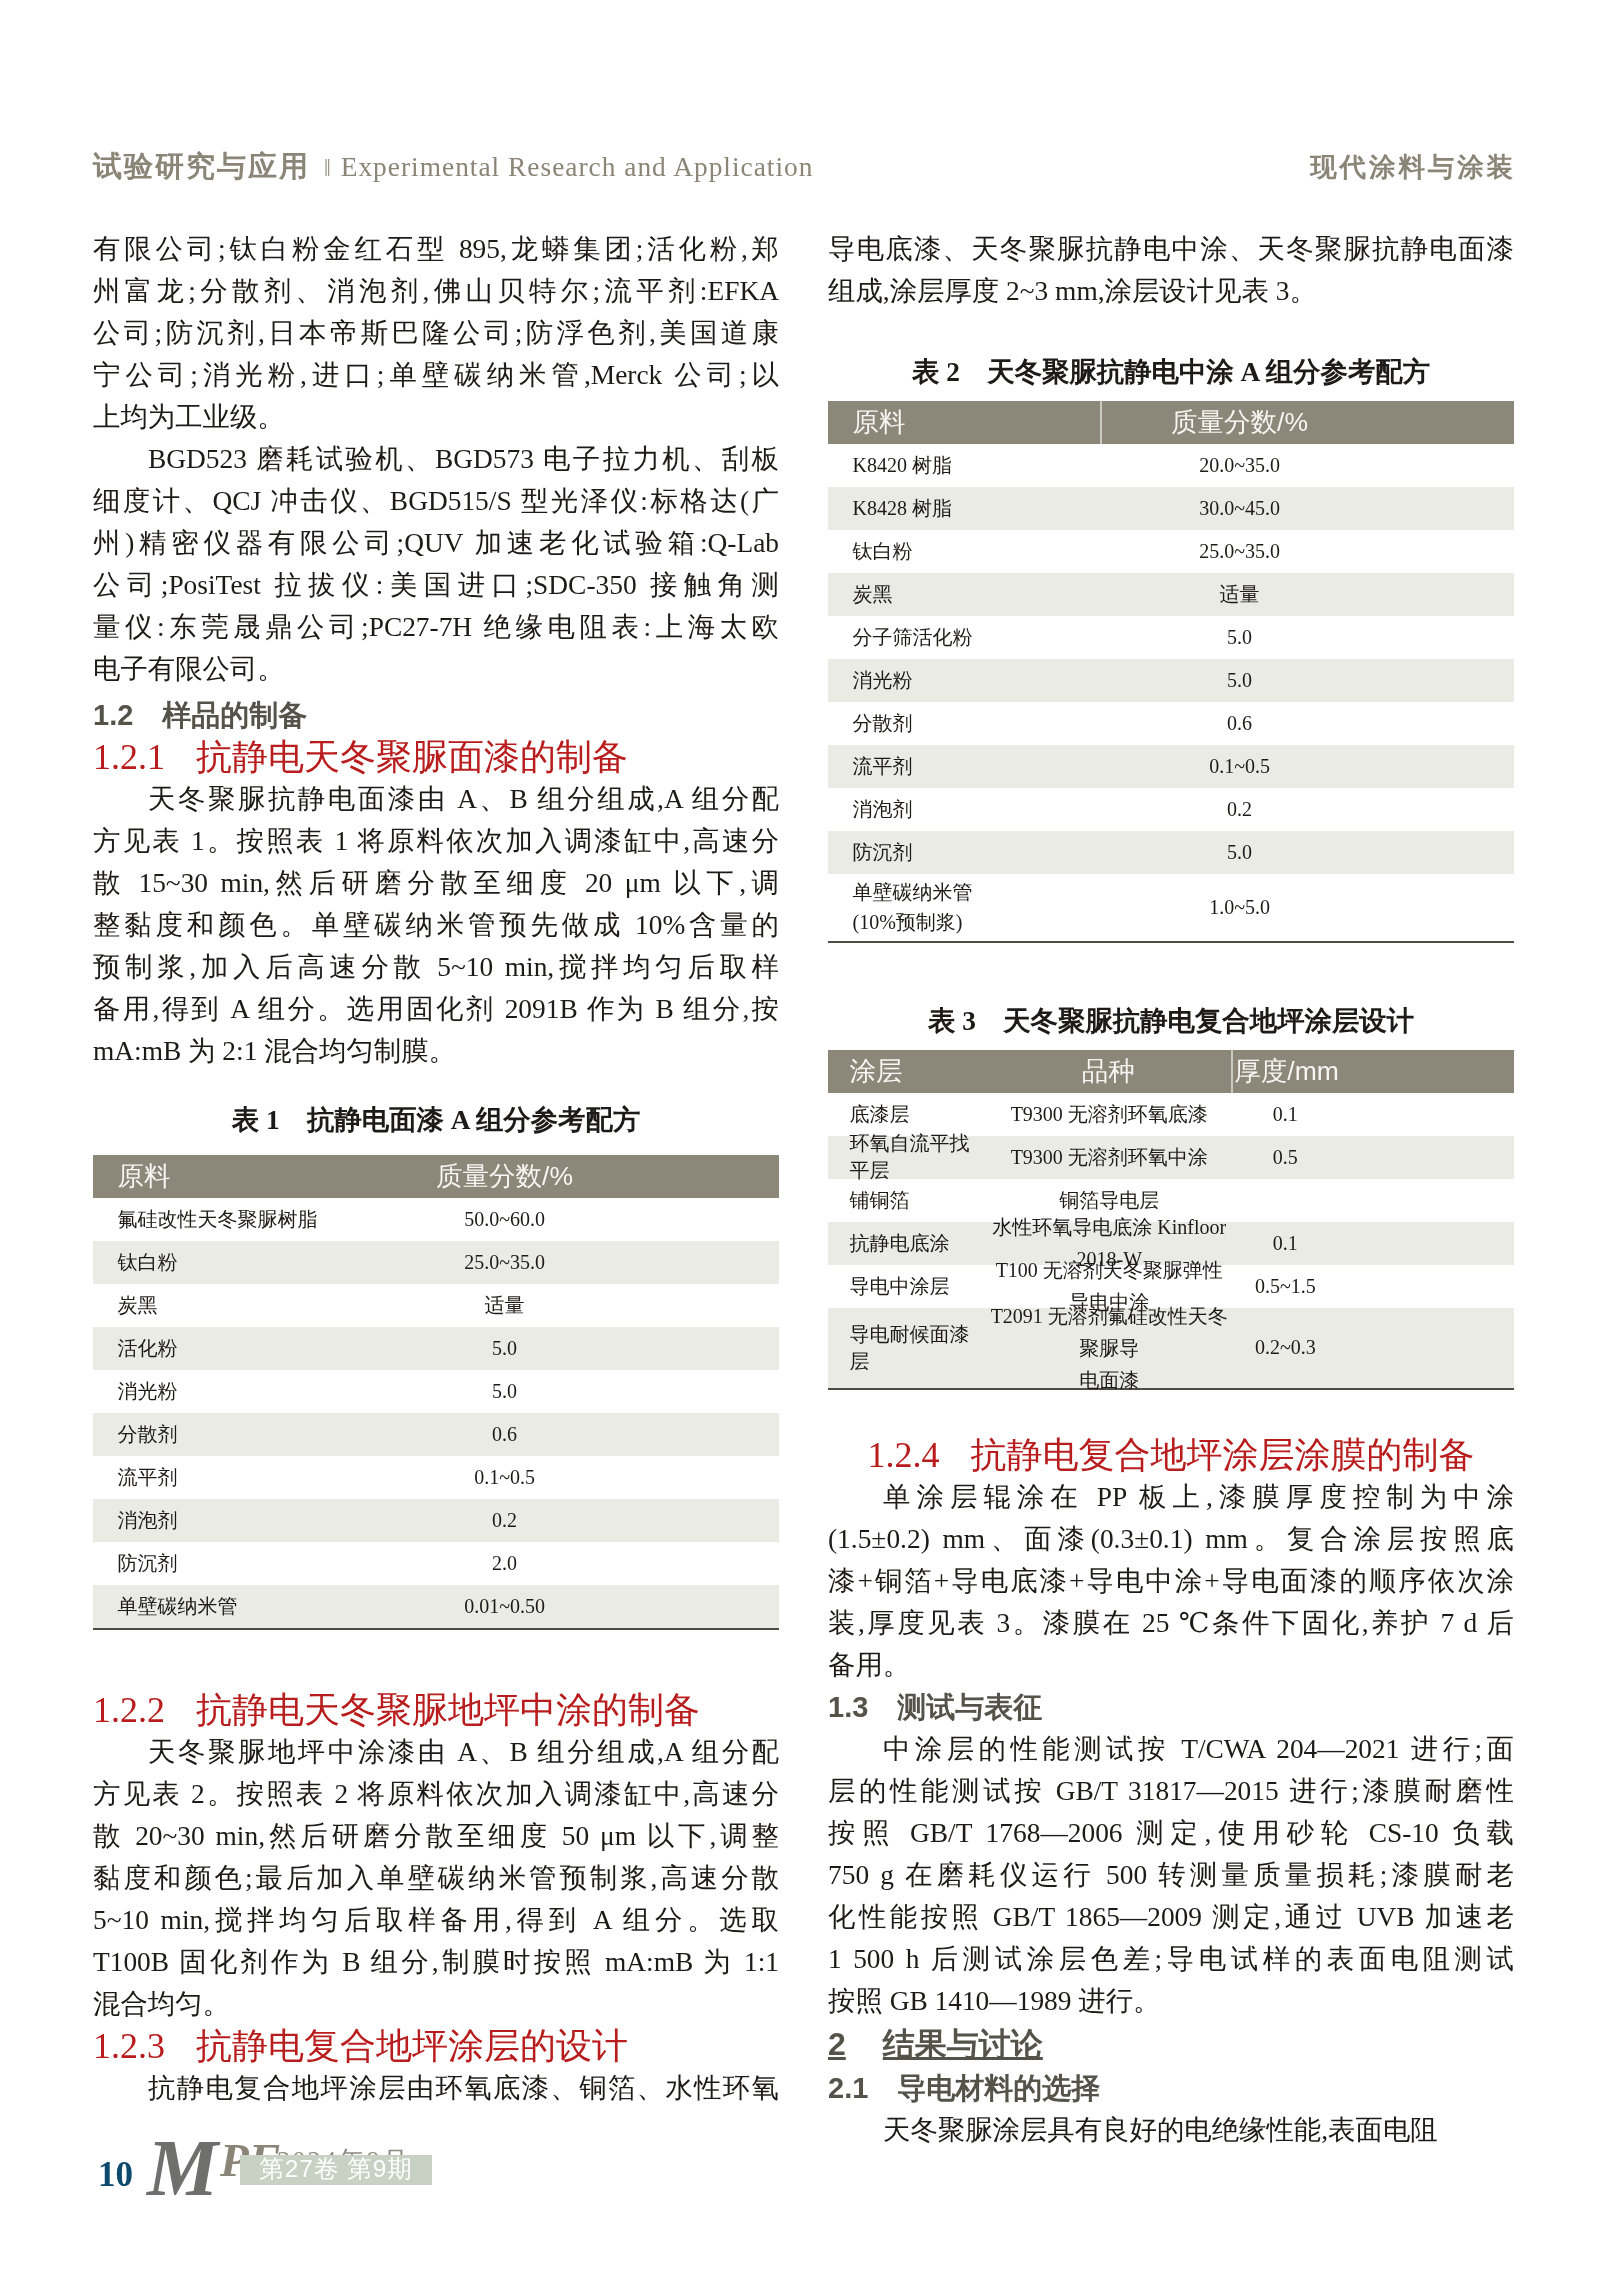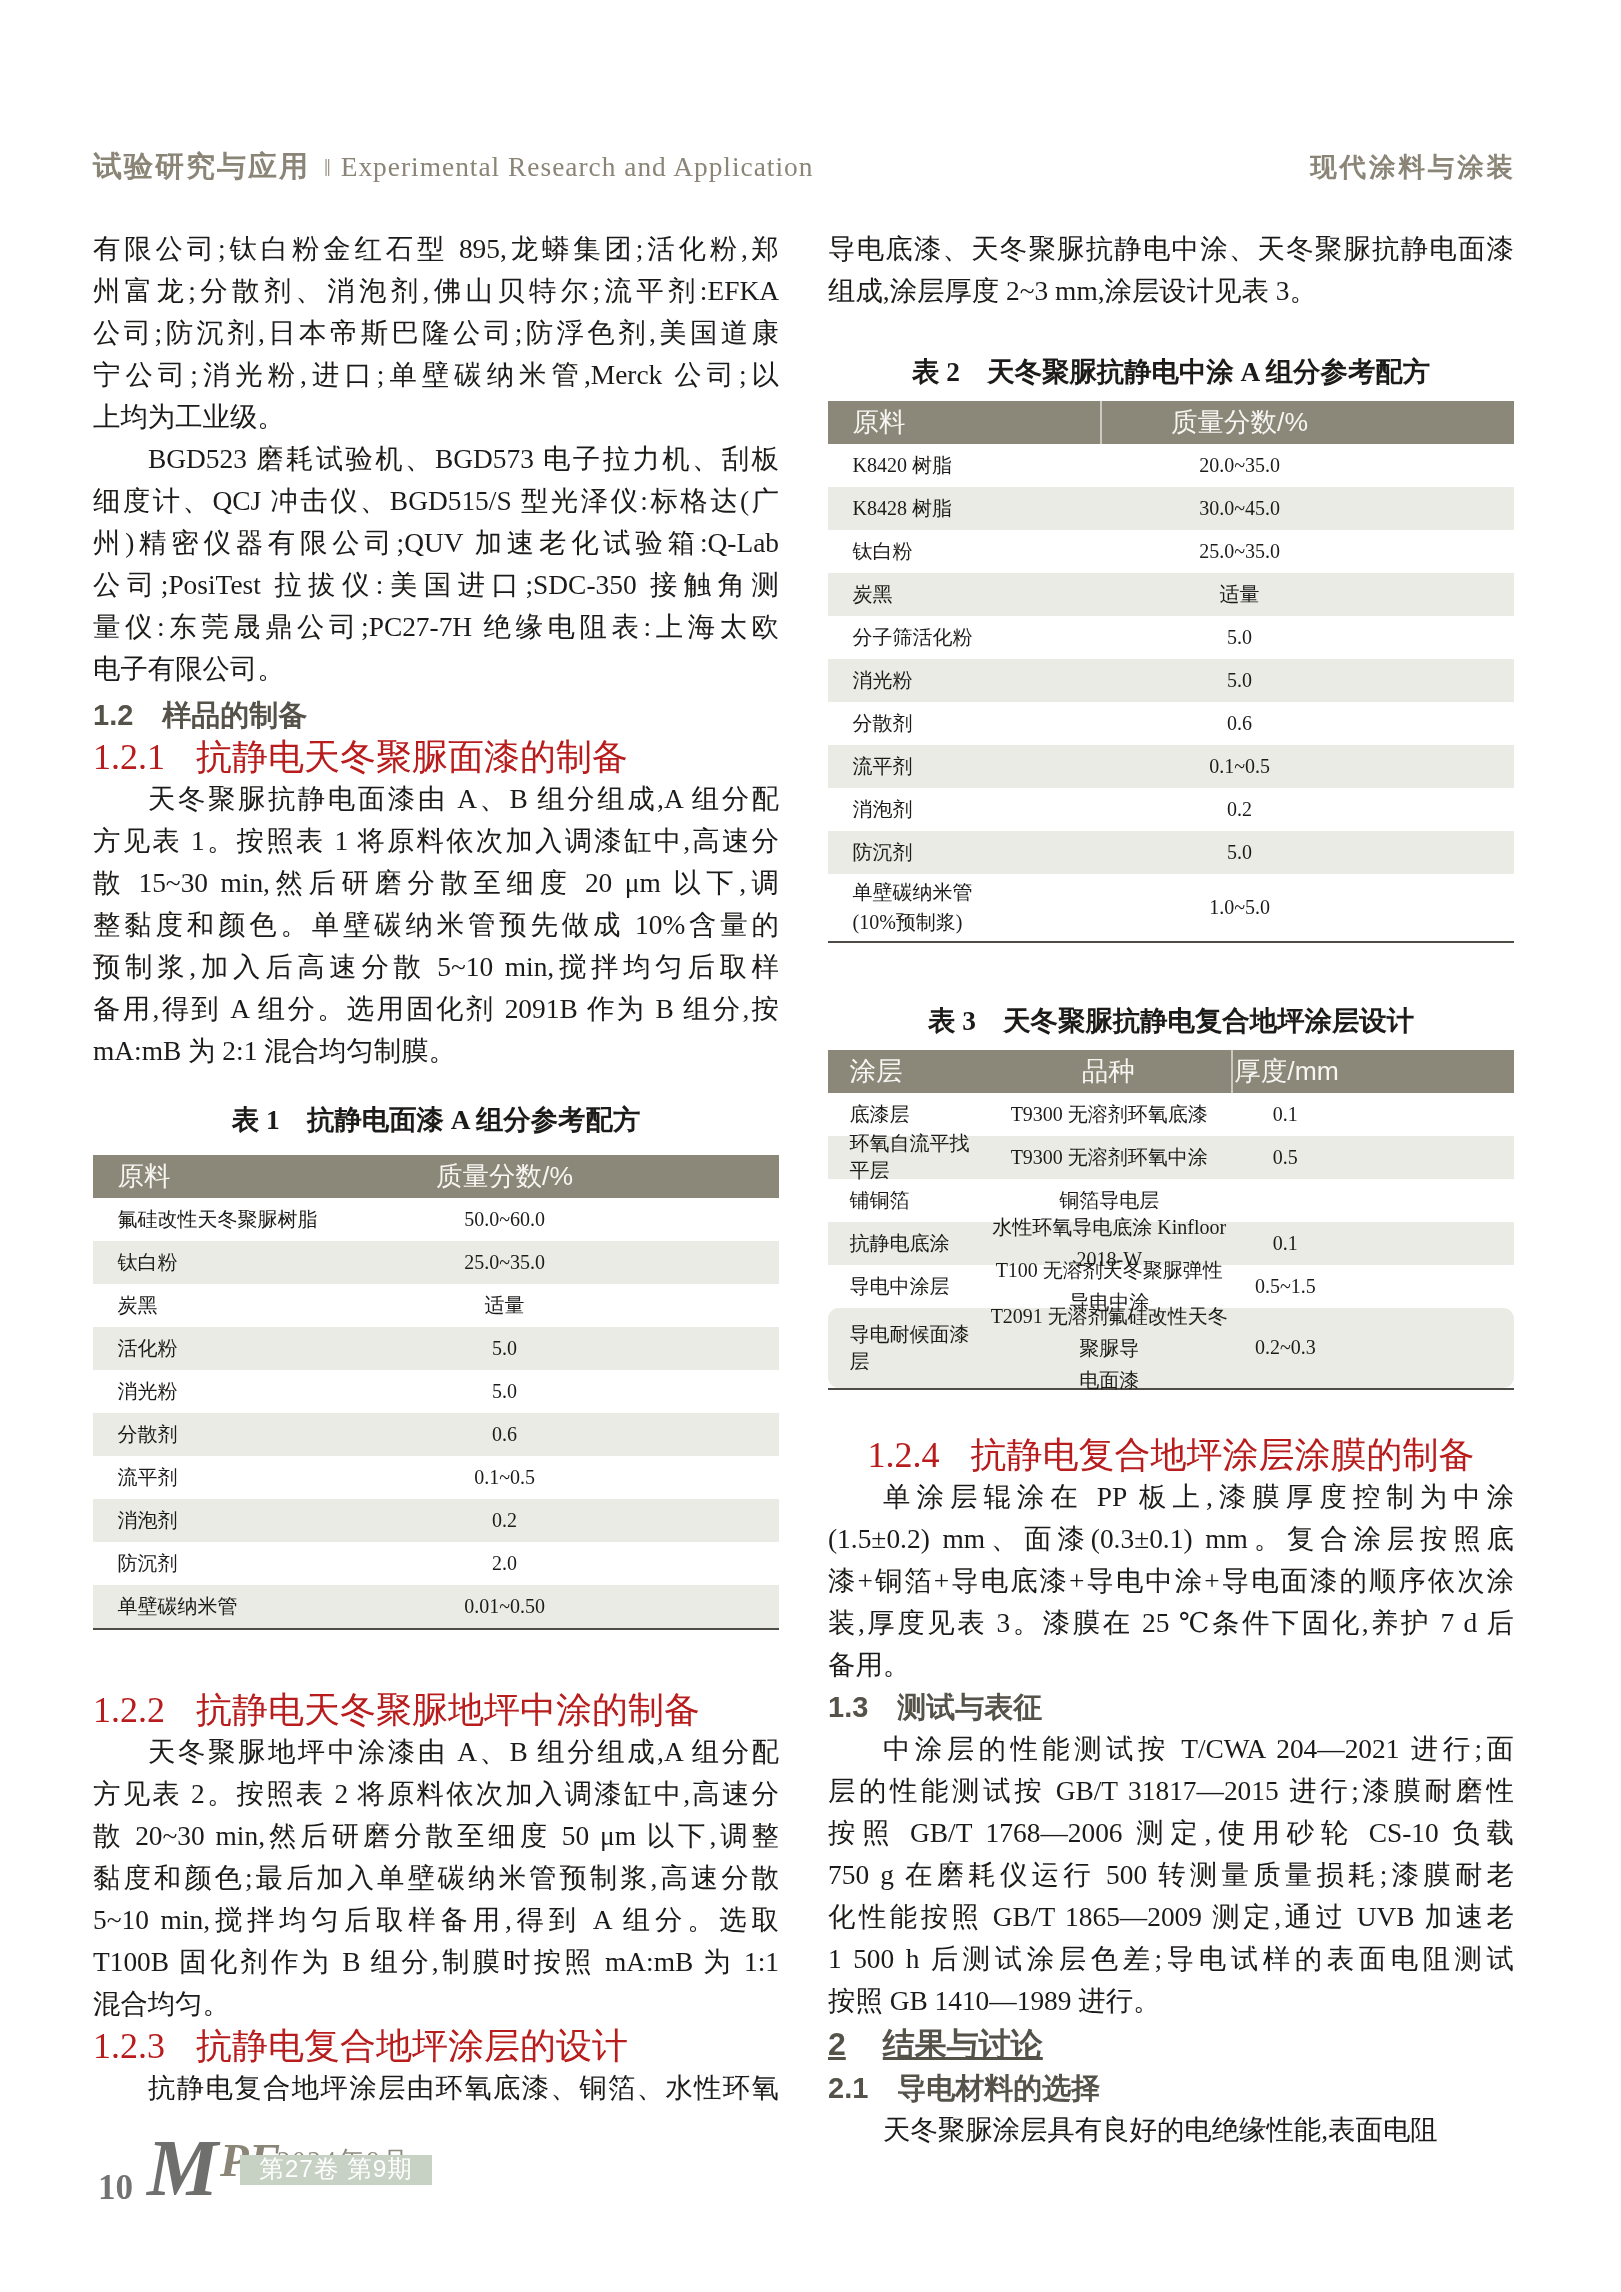--- a/index.html
+++ b/index.html
@@ -29,32 +29,32 @@
   .hkai{font-size:36px;line-height:42px;color:#b91c1c;}
   .hkai .num{margin-right:31px;}
   
   .caption{font-weight:bold;font-size:27.4px;line-height:42px;text-align:center;color:#1d1b19;}
   .tbl{width:100%;border-bottom:2.9px solid #4e4c45;}
   .thead{display:flex;align-items:center;background:#8b8779;color:#f7f6f2;height:43px;
          font-family:"Liberation Sans","DejaVu Sans",sans-serif;font-size:26.5px;}
   .tr{display:flex;align-items:center;height:43px;font-size:20px;}
   .tr.alt{background:#e9ebe4;}
   .tr.tall{height:67px;}
-  .tr.tall3{height:80px;border-radius:11px;}
+  .tr.tall3{height:80px;}
   .c1{width:40%;padding-left:24.5px;box-sizing:border-box;}
   .c2{width:40%;text-align:center;}
   .sep-r{border-right:2px solid rgba(255,255,255,0.55);align-self:stretch;display:flex;align-items:center;}
   .twoline{line-height:30px;}
   .t3c1{width:23%;padding-left:21.6px;box-sizing:border-box;}
   .t3c2{width:36%;text-align:center;line-height:32px;}
   .t3c3{width:41%;text-align:center;box-sizing:border-box;padding-right:176px;}
   .thead .t3c3{padding-right:118px;text-align:left;padding-left:1px;}
   
   .footer{position:absolute;left:93px;top:2135px;width:421px;height:108px;}
-  .pageno{position:absolute;left:4.9px;top:33px;font-weight:bold;font-size:35px;color:#737373;text-align:right;}
+  .pageno{position:absolute;left:4.9px;top:20px;font-weight:bold;font-size:35px;color:#0c4a6e;text-align:right;}
   .logo-m{position:absolute;left:54px;top:-11.8px;font-style:italic;font-weight:bold;
           font-size:80px;color:#6f6f6d;font-family:"Liberation Serif","DejaVu Serif",serif;}
   .logo-pf{position:absolute;left:127px;top:-2px;font-style:italic;font-weight:bold;
            font-size:47px;color:#8a8577;font-family:Liberation Serif, serif;}
   .logo-date{position:absolute;left:184px;top:7.8px;font-size:26.5px;color:#8e8b7e;letter-spacing:2px;}
   .logo-band{position:absolute;left:147px;top:20px;width:192px;height:30px;background:#c7d2c5;
              display:flex;align-items:flex-end;justify-content:center;}
   .logo-band span{color:#ffffff;font-size:24.5px;letter-spacing:1px;
                   font-family:"Liberation Sans","DejaVu Sans",sans-serif;}
   

